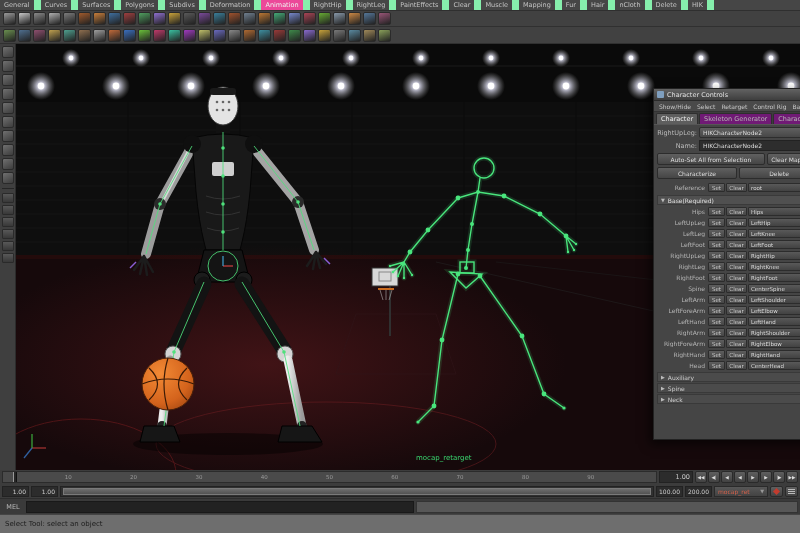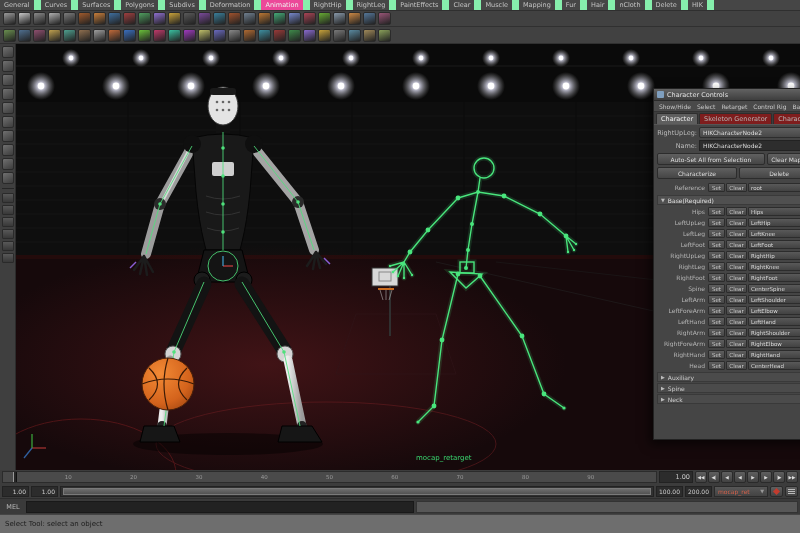--- a/index.html
+++ b/index.html
@@ -38,21 +38,21 @@
     border:1px solid #222;box-shadow:-3px 4px 10px rgba(0,0,0,.65);color:#ccc;overflow:hidden;}
   .hik-titlebar{height:12px;background:linear-gradient(#626262,#3e3e3e);display:flex;
     align-items:center;padding:0 3px;gap:3px;border-bottom:1px solid #2a2a2a;}
   .hik-appicon{width:7px;height:7px;background:#7f9fbf;border-radius:1px;}
   .hik-title{font-size:6.5px;color:#e0e0e0;flex:1;white-space:nowrap;overflow:hidden;}
   .hik-menubar{height:11px;display:flex;align-items:center;background:#4a4a4a;
     border-bottom:1px solid #333;padding:0 2px;overflow:hidden;}
   .hik-menu-item{font-size:6px;color:#c8c8c8;padding:0 3px;white-space:nowrap;}
   .hik-tabbar{height:13px;display:flex;align-items:flex-end;background:#3d3d3d;
     padding:1px 2px 0;gap:1px;border-bottom:1px solid #565656;overflow:hidden;}
-  .hik-tab{font-size:6.5px;padding:1px 4px;background:#7f1d1d;color:#b5b5b5;
+  .hik-tab{font-size:6.5px;padding:1px 4px;background:#701a75;color:#b5b5b5;
     border:1px solid #2e2e2e;border-bottom:none;border-radius:2px 2px 0 0;white-space:nowrap;}
   .hik-tab.active{background:#5e5e5e;color:#eee;}
   .hik-field-row{display:flex;align-items:center;gap:2px;padding:2px 3px 0;}
   .hik-label{width:40px;text-align:right;font-size:6.5px;color:#bbb;white-space:nowrap;}
   .hik-dropdown{flex:1;height:11px;background:linear-gradient(#606060,#474747);
     border:1px solid #2d2d2d;border-radius:2px;font-size:6px;color:#ddd;display:flex;
     align-items:center;padding:0 3px;gap:2px;overflow:hidden;white-space:nowrap;}
   .hik-input{flex:1;height:11px;background:#2d2d2d;border:1px solid #222;font-size:6px;
     color:#ddd;display:flex;align-items:center;padding:0 3px;overflow:hidden;white-space:nowrap;}
   .hik-btnrow{display:flex;gap:2px;padding:2px 3px 0;}

